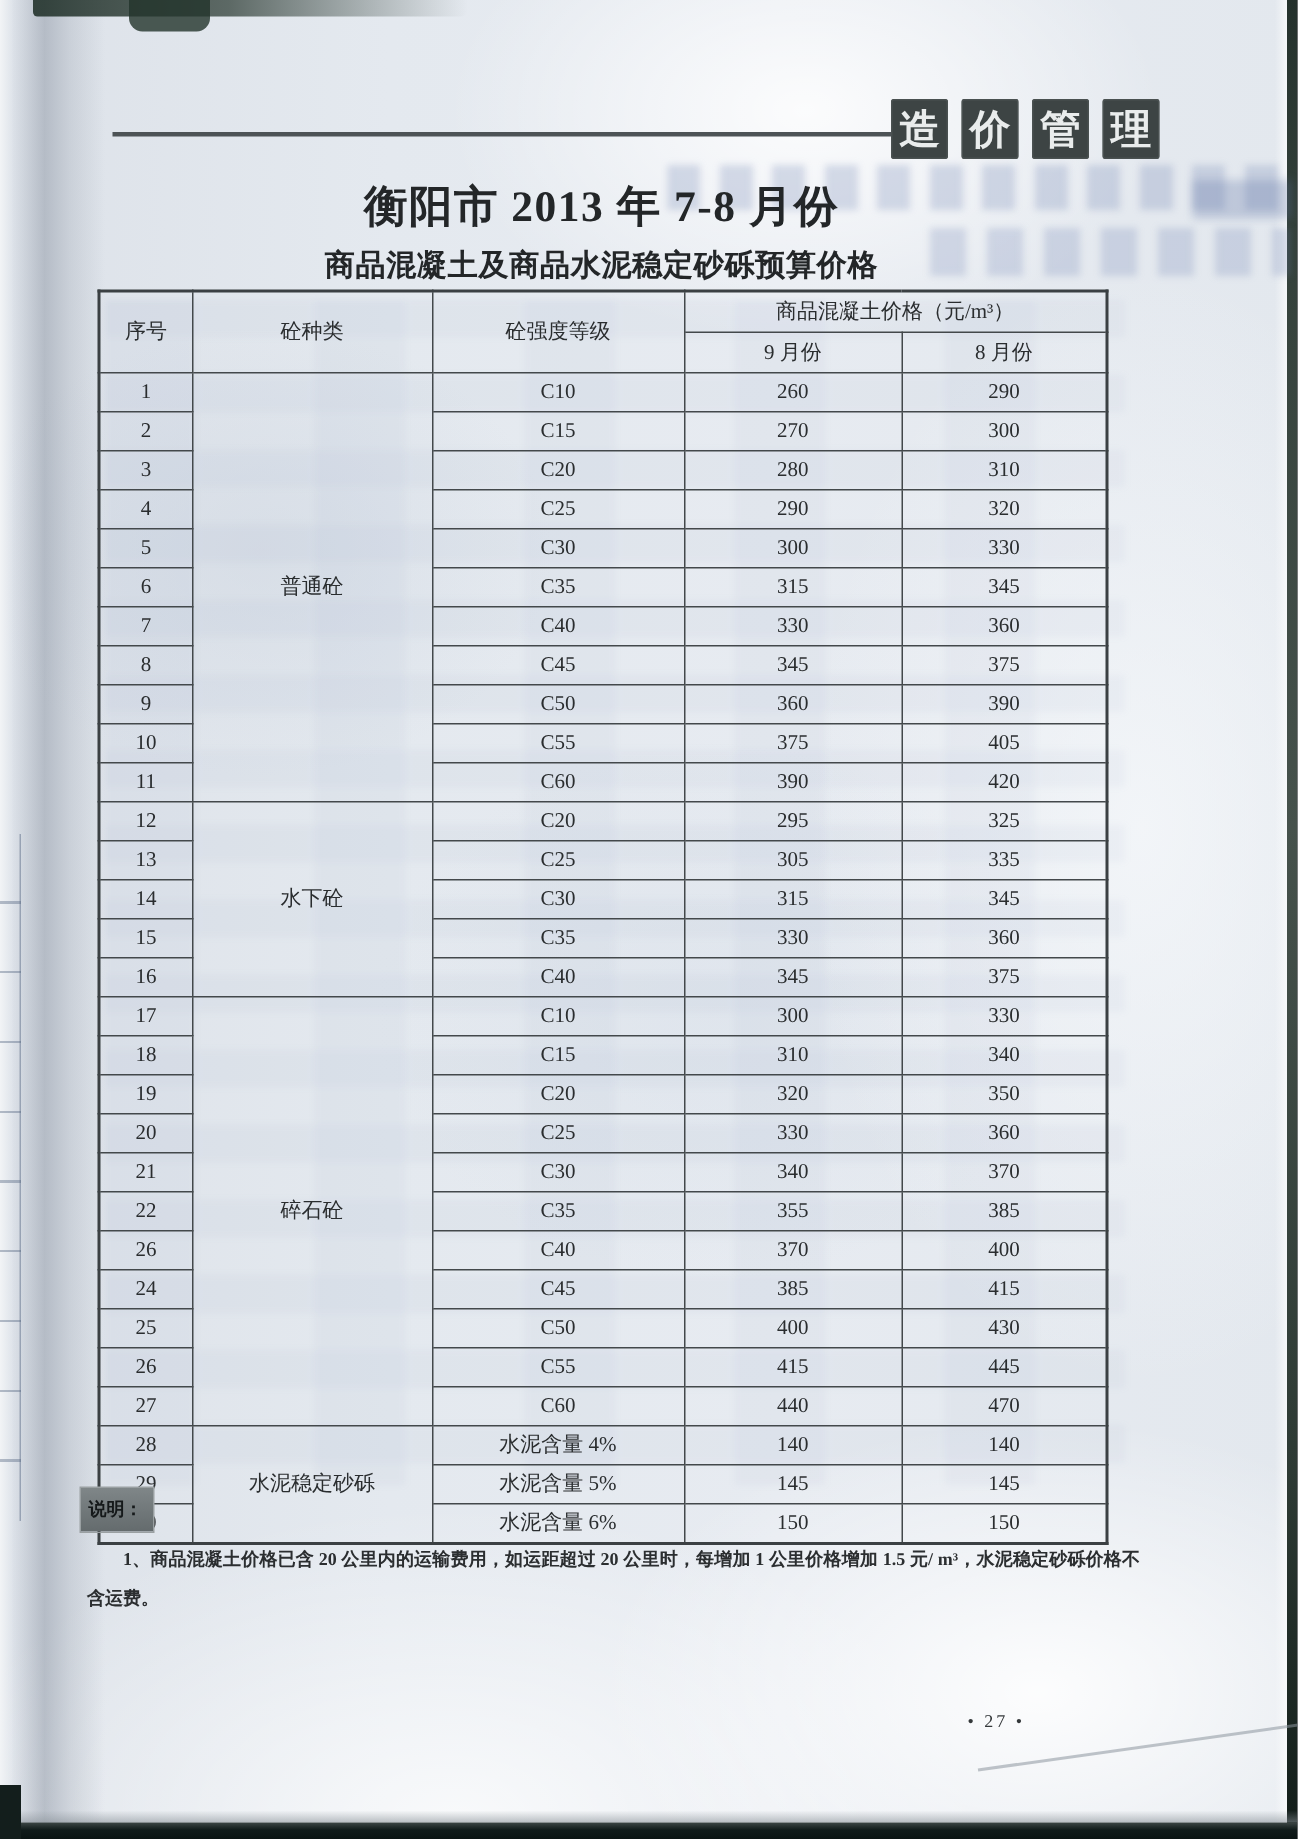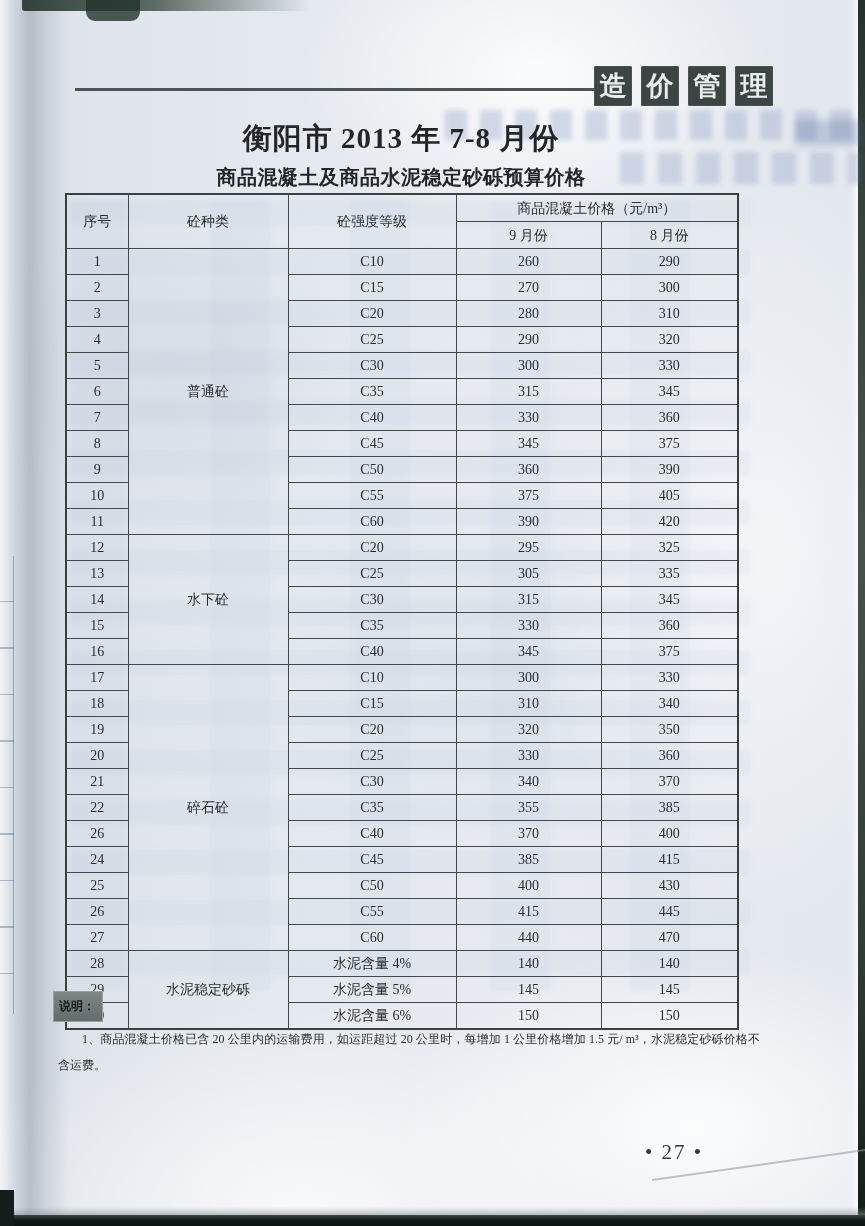--- a/index.html
+++ b/index.html
@@ -97,23 +97,23 @@
   table.price thead th{height:26px;}
   
   .notes{position:absolute;left:58px;top:992px;width:702px;font-size:12px;line-height:26px;color:#2b2e30;}
   .notes-label{
     display:inline-block;
     background:linear-gradient(#7f8688,#646b6d);
     color:#15191a;font-weight:700;
     padding:1px 7px 2px 5px;margin-left:-4px;
     box-shadow:0 0 0 1px #9aa0a2;
   }
-  .notes p{margin:5px 0 4px 0;text-indent:2em;text-align:justify;}
-  
-  .page-number{position:absolute;left:645px;top:1140px;font-size:21px;letter-spacing:2px;color:#34383a;}
+  .notes p{margin:5px 0 4px 0;text-indent:2em;text-align:justify;font-weight:bold;}
+  
+  .page-number{position:absolute;left:645px;top:1140px;font-size:12px;letter-spacing:2px;color:#34383a;}
 </style>
 </head>
 <body>
 
 <div class="page">
 
   <div class="artifact spine"></div>
   <div class="artifact left-white-edge"></div>
   <div class="artifact ghost-facing-lines"></div>
   <div class="artifact streak-top"></div>

